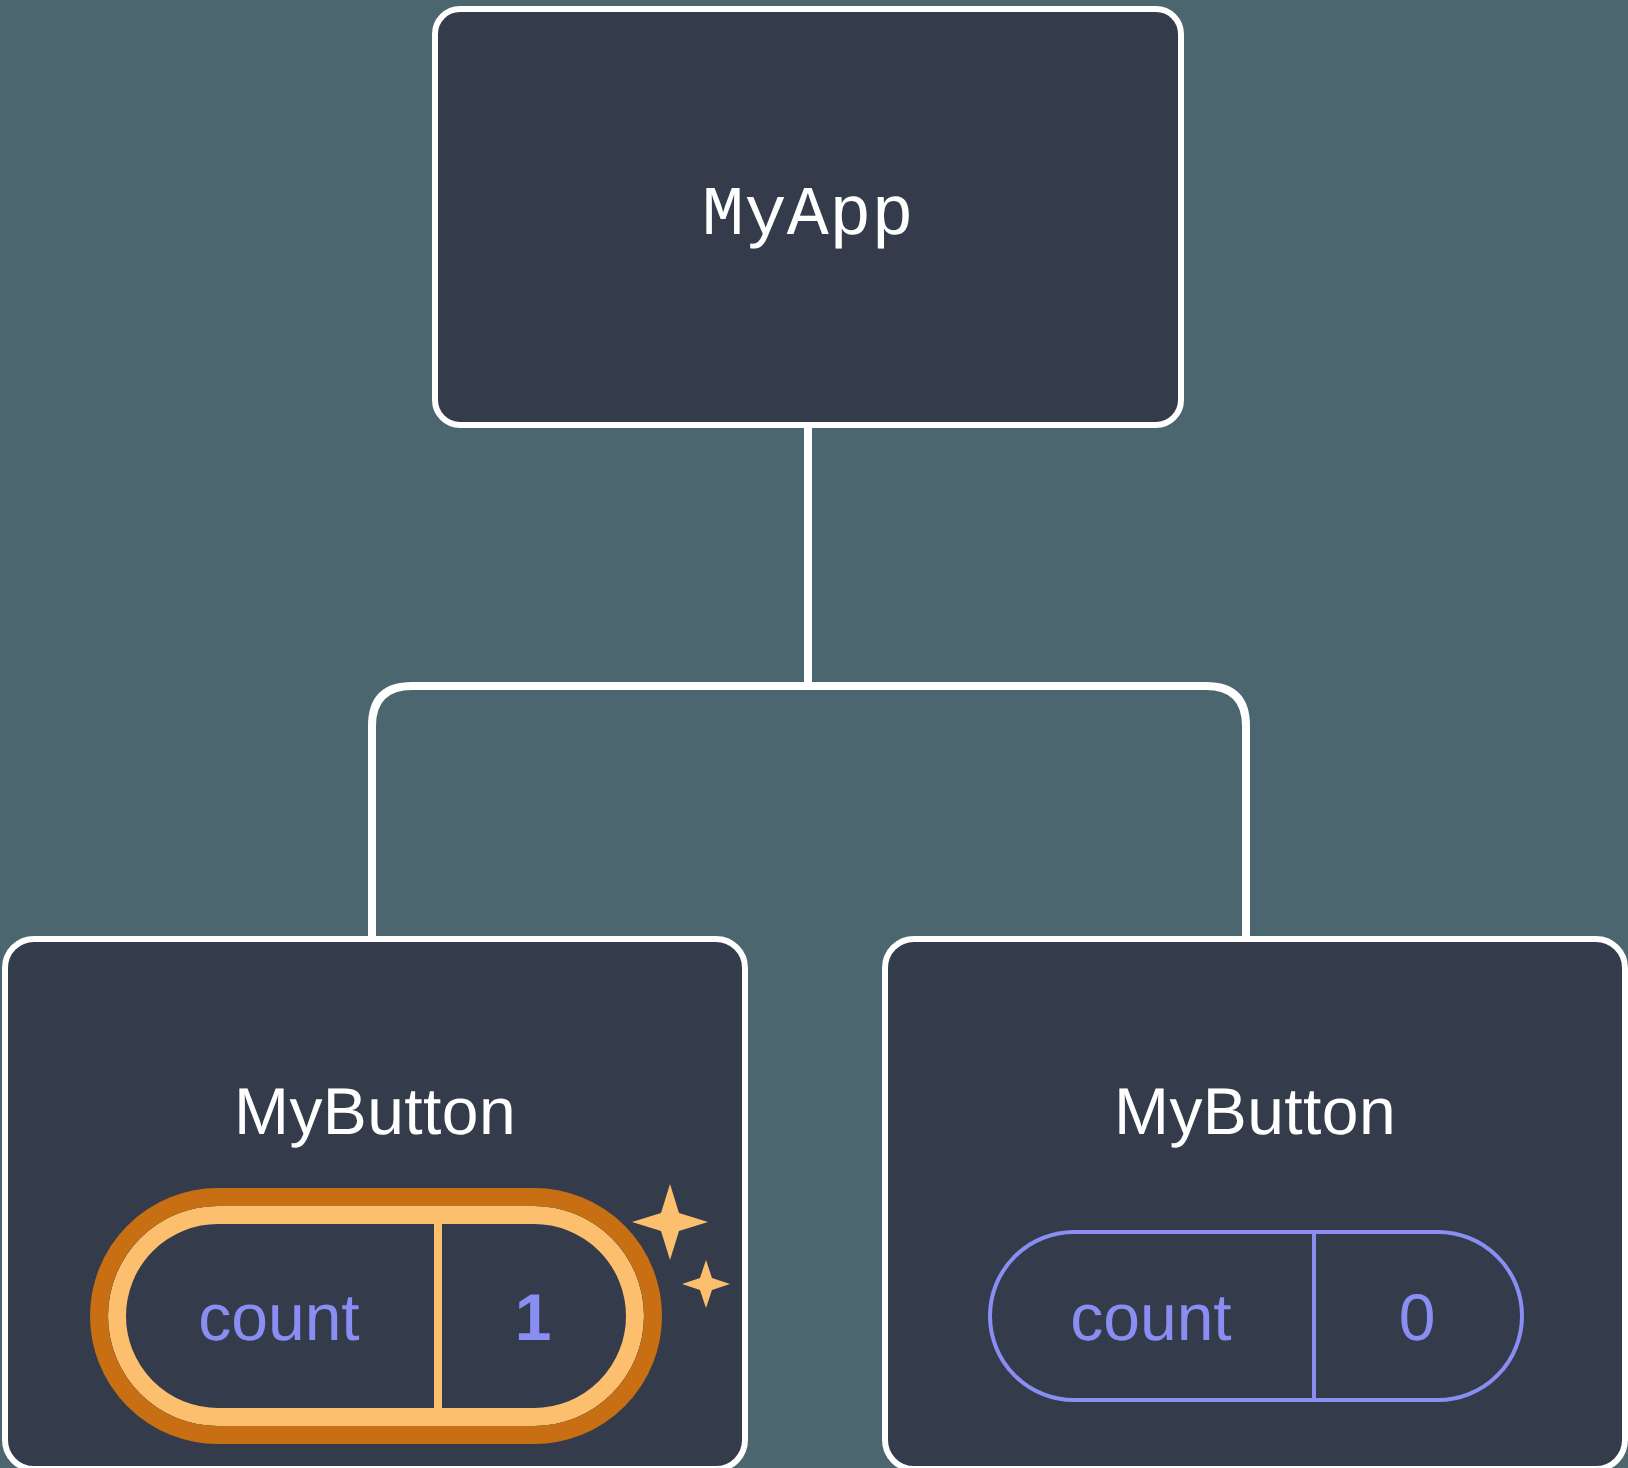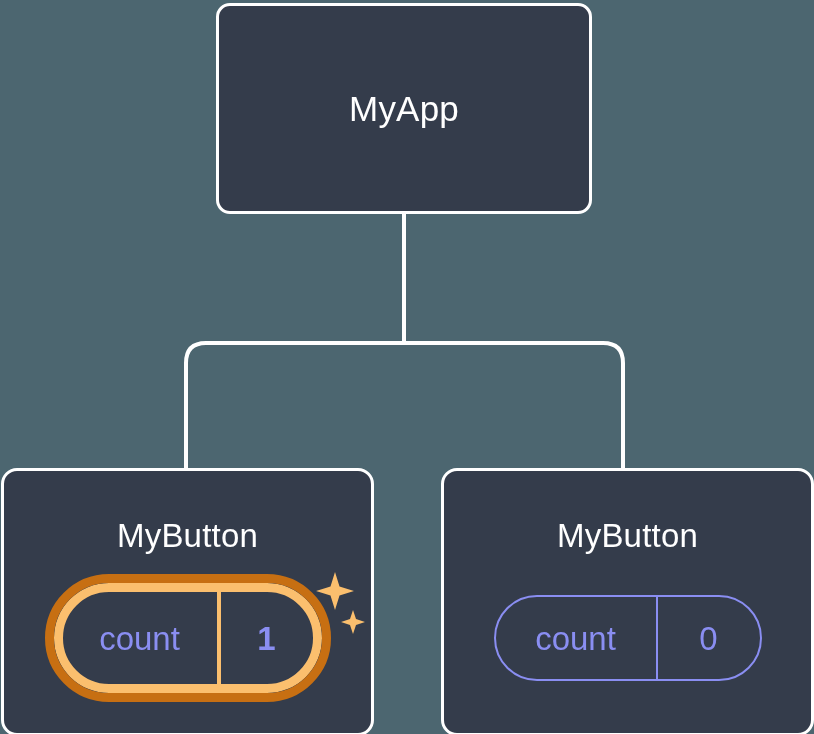--- a/index.html
+++ b/index.html
@@ -43,20 +43,21 @@
     display: flex;
     flex-direction: column;
     align-items: center;
   }
   .node-root {
     left: 216px;
     top: 3px;
     width: 376px;
     height: 211px;
     justify-content: center;
+    font-family: Liberation Mono, monospace;
   }
   .node-child-left {
     left: 1px;
     top: 468px;
     width: 373px;
     height: 268px;
     border-radius: 16px;
   }
   .node-child-right {
     left: 441px;
@@ -68,21 +69,21 @@
   .node-title {
     color: #ffffff;
     font-size: 35px;
     font-weight: 400;
     letter-spacing: 0.2px;
     line-height: 1;
     white-space: nowrap;
   }
   .node-child-left .node-title,
   .node-child-right .node-title {
-    margin-top: 48px;
+    margin-top: 68px;
     font-size: 33px;
   }
 
   
   .pill-wrap {
     position: relative;
     margin-top: 22px;
     display: flex;
     align-items: flex-start;
     justify-content: center;

